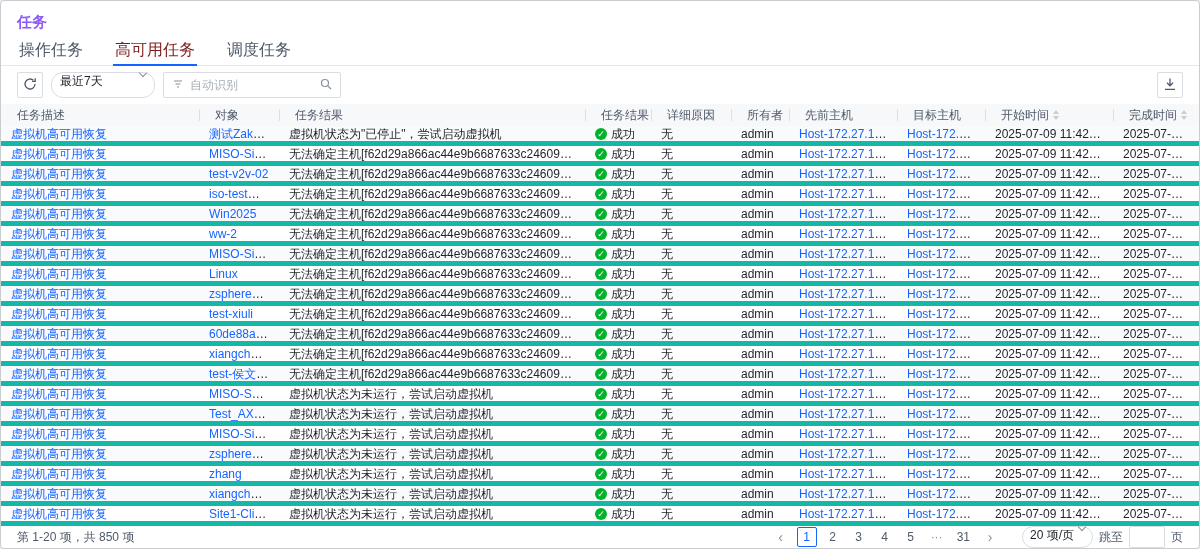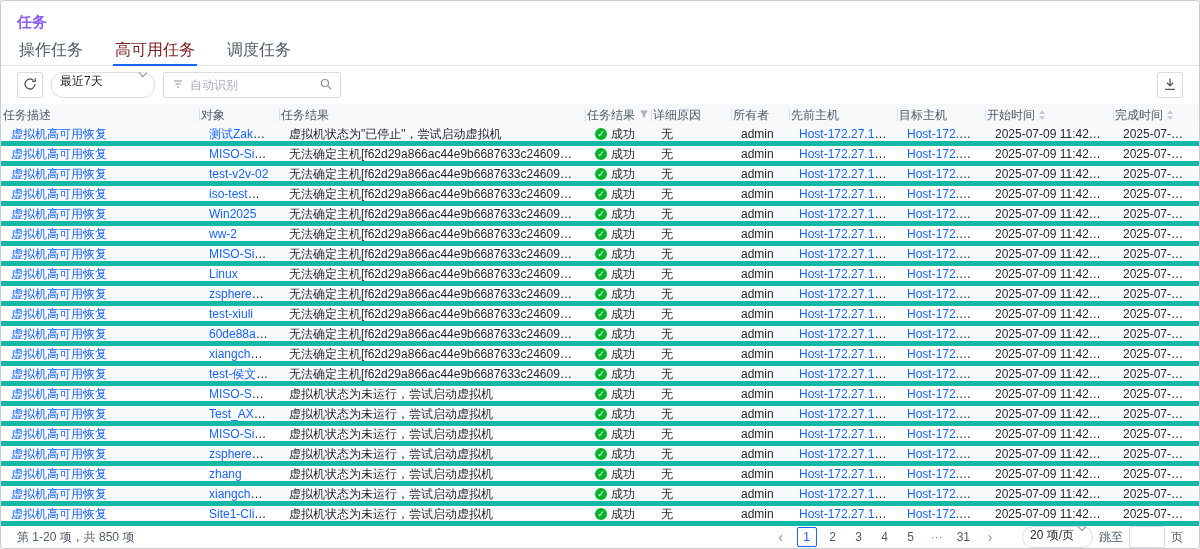--- a/index.html
+++ b/index.html
@@ -15,21 +15,21 @@
   .icon-btn{width:26px;height:26px;border:1px solid #d9dce1;border-radius:2px;background:#fff;display:flex;align-items:center;justify-content:center;cursor:pointer;flex:none}
   .select{height:26px;border:1px solid #d9dce1;border-radius:12px;background:#fff;display:flex;align-items:flex-start;gap:6px;padding:0 8px;color:#1d2129;cursor:pointer;white-space:nowrap}
   .select.date{width:104px;justify-content:space-between}
   .chev{width:6px;height:6px;border-right:1.3px solid #86909c;border-bottom:1.3px solid #86909c;transform:rotate(45deg);margin-top:-3px;flex:none}
   .search{height:26px;border:1px solid #d9dce1;border-radius:2px;background:#fff;display:flex;align-items:center;padding:0 8px;gap:6px;width:178px}
   .search input{border:0;outline:0;flex:1;font-size:12px;min-width:0;font-family:inherit;color:#7f1d1d}
   .search input::placeholder{color:#a9b0b8}
   .spacer{flex:1}
   .table{display:flex;flex-direction:column;overflow:hidden}
   .thead{display:flex;background:#f7f8fa;height:22px;align-items:center;color:#4e5969;flex:none}
-  .th{position:relative;padding:0 2px;height:100%;display:flex;align-items:center;gap:4px;white-space:nowrap;overflow:hidden}
+  .th{position:relative;padding:0 16px;height:100%;display:flex;align-items:center;gap:4px;white-space:nowrap;overflow:hidden}
   .th:not(:first-child)::before{content:"";position:absolute;left:0;top:50%;transform:translateY(-50%);width:1px;height:12px;background:#dde0e5}
   .tbody{flex:none}
   .tr{display:flex;height:20px;align-items:center;border-bottom:5px solid #14b8a6;background:#fff}
   .tbody .tr:nth-child(odd){background:#f9fafb}
   .td{padding:0 10px;white-space:nowrap;overflow:hidden;text-overflow:ellipsis;line-height:20px}
   .c-desc{width:198px}.c-obj{width:80px}.c-reason{flex:1;min-width:0}.c-result{width:66px}
   .c-detail{width:80px}.c-owner{width:58px}.c-prev{width:108px}.c-target{width:88px}
   .c-start{width:128px}.c-end{width:86px}
   a.lnk{color:#1664ff;text-decoration:none;cursor:pointer}
   .result-cell{display:flex;align-items:center;gap:4px;overflow:hidden}

